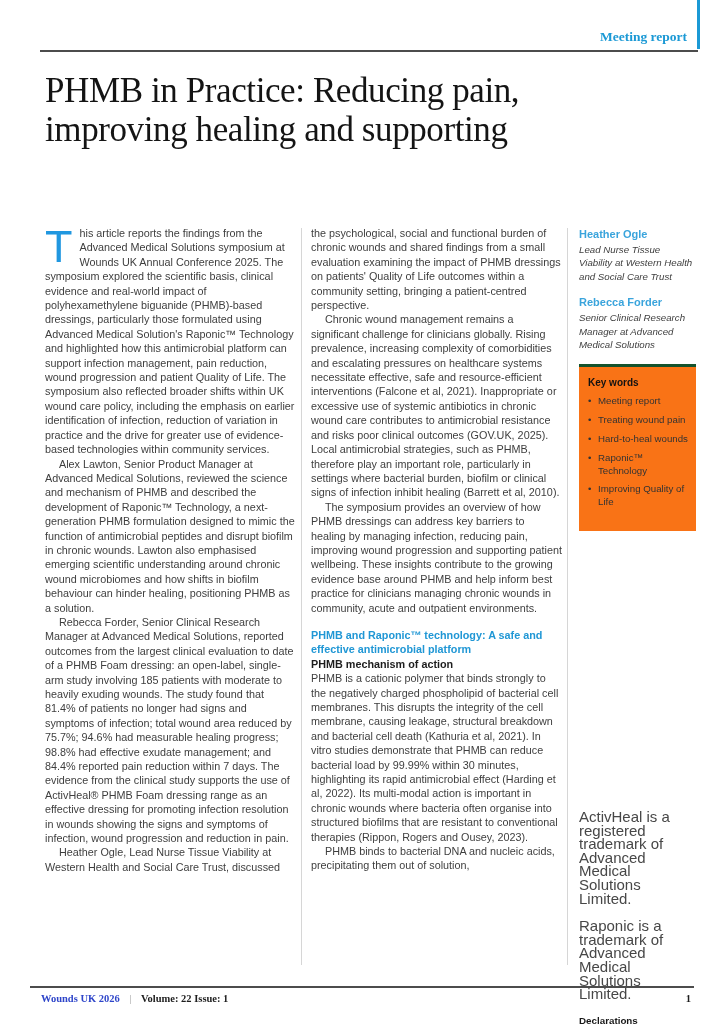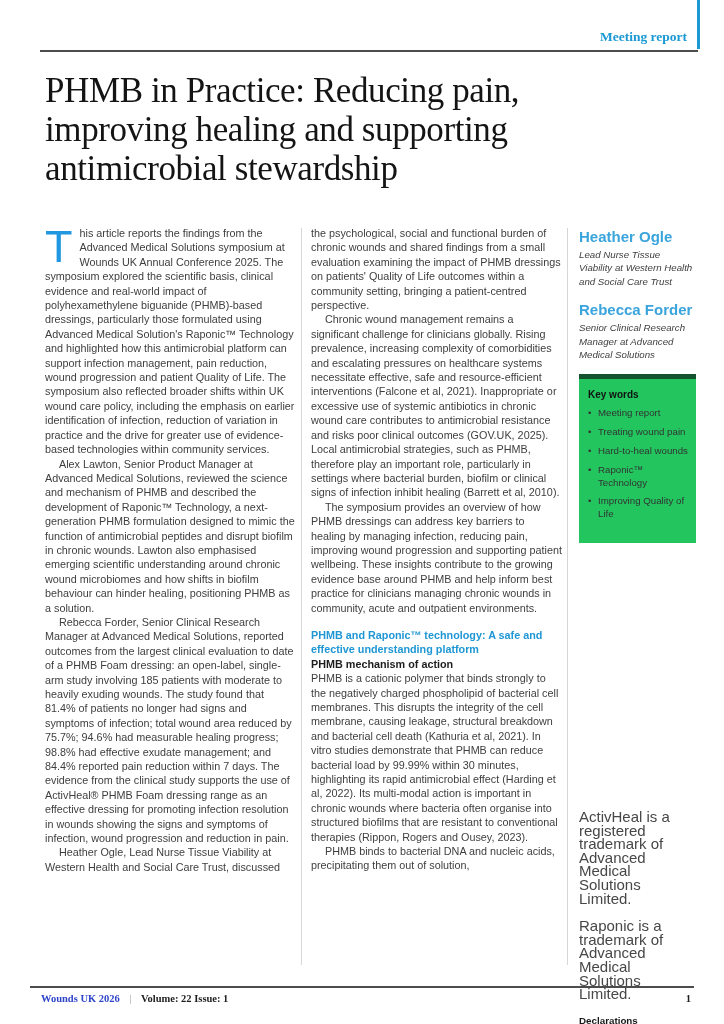--- a/index.html
+++ b/index.html
@@ -46,24 +46,24 @@
   .section-heading{
     margin-top:13px;
     font-size:10.8px; line-height:14.4px; font-weight:bold; color:#2097d5;
   }
   .sub-heading{
     font-size:10.8px; line-height:14.4px; font-weight:bold; color:#1d1d1d;
   }
   
   .sidebar{ position:absolute; left:579px; top:228px; width:117px; height:738px; }
   .author-block{ margin-bottom:13px; }
-  .author-name{ color:#3aa4dc; font-weight:bold; font-size:15px; margin-bottom:3px; }
+  .author-name{ color:#3aa4dc; font-weight:bold; font-size:11px; margin-bottom:3px; }
   .author-role{ font-style:italic; font-size:9.7px; line-height:13.4px; color:#3e3e3e; }
   .keywords-box{
-    margin-top:11px; background:#22c55e; border-top:5px solid #14532d;
+    margin-top:11px; background:#f97316; border-top:3px solid #14532d;
     padding:10px 8px 16px 9px;
   }
   .kw-heading{ font-weight:bold; font-size:10px; color:#121212; margin-bottom:7px; }
   .kw-list{ list-style:none; }
   .kw-list li{
     position:relative; padding-left:10px; margin-bottom:6px;
     font-size:9.7px; line-height:12.8px; color:#333333;
   }
   .kw-list li::before{ content:"•"; position:absolute; left:0; top:0; color:#333333; }
   .sidebar-notes{ position:absolute; top:570px; left:0; right:0; }
@@ -91,40 +91,39 @@
 
 <div class="page">
 
   <span class="category">Meeting report</span>
   <div class="header-accent-bar"></div>
   <div class="header-rule"></div>
 
   <h1 class="title">
     <div>PHMB in Practice: Reducing pain,</div>
     <div>improving healing and supporting</div>
-    <div>antimicrobial stewardship</div>
   </h1>
 
   <div class="col col1">
     <p class="para">
       <span class="dropcap">T</span>
       <span>his article reports the findings from the Advanced Medical Solutions symposium at Wounds UK Annual Conference 2025. The symposium explored the scientific basis, clinical evidence and real-world impact of polyhexamethylene biguanide (PHMB)-based dressings, particularly those formulated using Advanced Medical Solution's Raponic™ Technology and highlighted how this antimicrobial platform can support infection management, pain reduction, wound progression and patient Quality of Life. The symposium also reflected broader shifts within UK wound care policy, including the emphasis on earlier identification of infection, reduction of variation in practice and the drive for greater use of evidence-based technologies within community services.</span>
     </p>
     <p class="para indent">Alex Lawton, Senior Product Manager at Advanced Medical Solutions, reviewed the science and mechanism of PHMB and described the development of Raponic™ Technology, a next-generation PHMB formulation designed to mimic the function of antimicrobial peptides and disrupt biofilm in chronic wounds. Lawton also emphasised emerging scientific understanding around chronic wound microbiomes and how shifts in biofilm behaviour can hinder healing, positioning PHMB as a solution.</p>
     <p class="para indent">Rebecca Forder, Senior Clinical Research Manager at Advanced Medical Solutions, reported outcomes from the largest clinical evaluation to date of a PHMB Foam dressing: an open-label, single-arm study involving 185 patients with moderate to heavily exuding wounds. The study found that 81.4% of patients no longer had signs and symptoms of infection; total wound area reduced by 75.7%; 94.6% had measurable healing progress; 98.8% had effective exudate management; and 84.4% reported pain reduction within 7 days. The evidence from the clinical study supports the use of ActivHeal® PHMB Foam dressing range as an effective dressing for promoting infection resolution in wounds showing the signs and symptoms of infection, wound progression and reduction in pain.</p>
     <p class="para indent">Heather Ogle, Lead Nurse Tissue Viability at Western Health and Social Care Trust, discussed</p>
   </div>
 
   <div class="vdiv vdiv1"></div>
 
   <div class="col col2">
     <p class="para">the psychological, social and functional burden of chronic wounds and shared findings from a small evaluation examining the impact of PHMB dressings on patients' Quality of Life outcomes within a community setting, bringing a patient-centred perspective.</p>
     <p class="para indent">Chronic wound management remains a significant challenge for clinicians globally. Rising prevalence, increasing complexity of comorbidities and escalating pressures on healthcare systems necessitate effective, safe and resource-efficient interventions (Falcone et al, 2021). Inappropriate or excessive use of systemic antibiotics in chronic wound care contributes to antimicrobial resistance and risks poor clinical outcomes (GOV.UK, 2025). Local antimicrobial strategies, such as PHMB, therefore play an important role, particularly in settings where bacterial burden, biofilm or clinical signs of infection inhibit healing (Barrett et al, 2010).</p>
     <p class="para indent">The symposium provides an overview of how PHMB dressings can address key barriers to healing by managing infection, reducing pain, improving wound progression and supporting patient wellbeing. These insights contribute to the growing evidence base around PHMB and help inform best practice for clinicians managing chronic wounds in community, acute and outpatient environments.</p>
-    <h2 class="section-heading">PHMB and Raponic™ technology: A safe and effective understanding platform</h2>
+    <h2 class="section-heading">PHMB and Raponic™ technology: A safe and effective antimicrobial platform</h2>
     <h3 class="sub-heading">PHMB mechanism of action</h3>
     <p class="para">PHMB is a cationic polymer that binds strongly to the negatively charged phospholipid of bacterial cell membranes. This disrupts the integrity of the cell membrane, causing leakage, structural breakdown and bacterial cell death (Kathuria et al, 2021). In vitro studies demonstrate that PHMB can reduce bacterial load by 99.99% within 30 minutes, highlighting its rapid antimicrobial effect (Harding et al, 2022). Its multi-modal action is important in chronic wounds where bacteria often organise into structured biofilms that are resistant to conventional therapies (Rippon, Rogers and Ousey, 2023).</p>
     <p class="para indent">PHMB binds to bacterial DNA and nucleic acids, precipitating them out of solution,</p>
   </div>
 
   <div class="vdiv vdiv2"></div>
 
   <aside class="sidebar">
     <div class="author-block">
       <div class="author-name">Heather Ogle</div>

